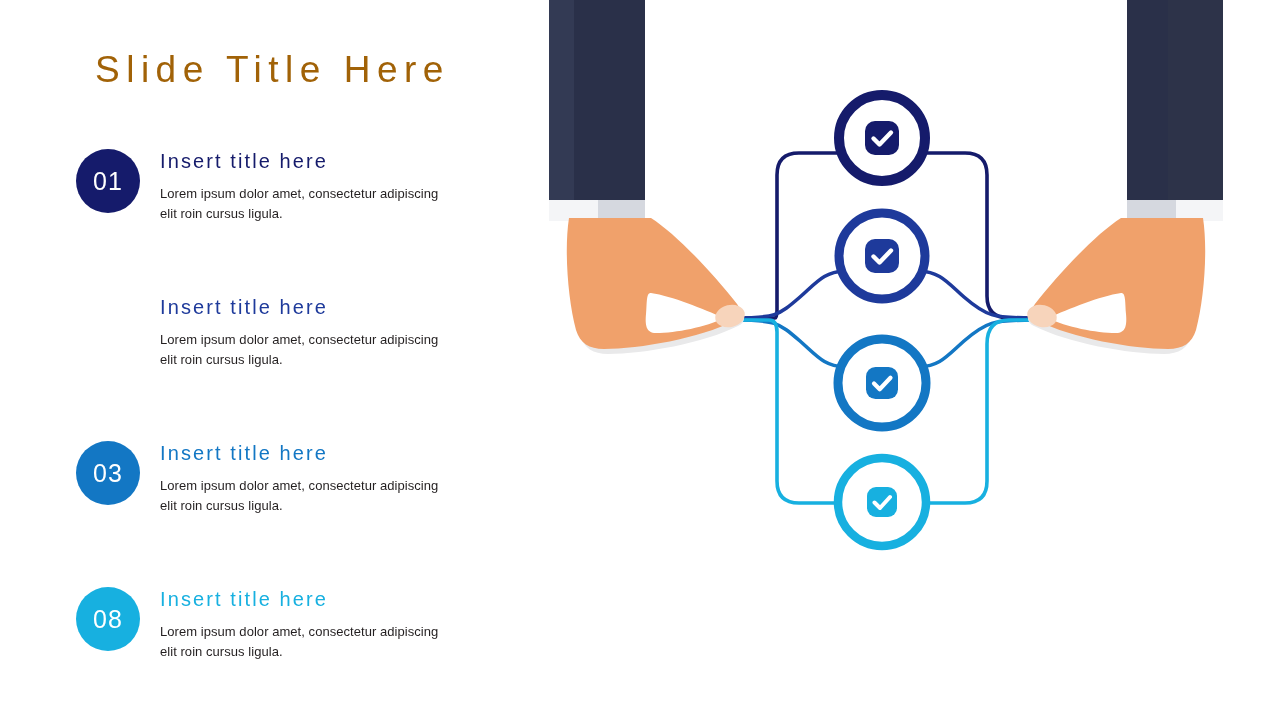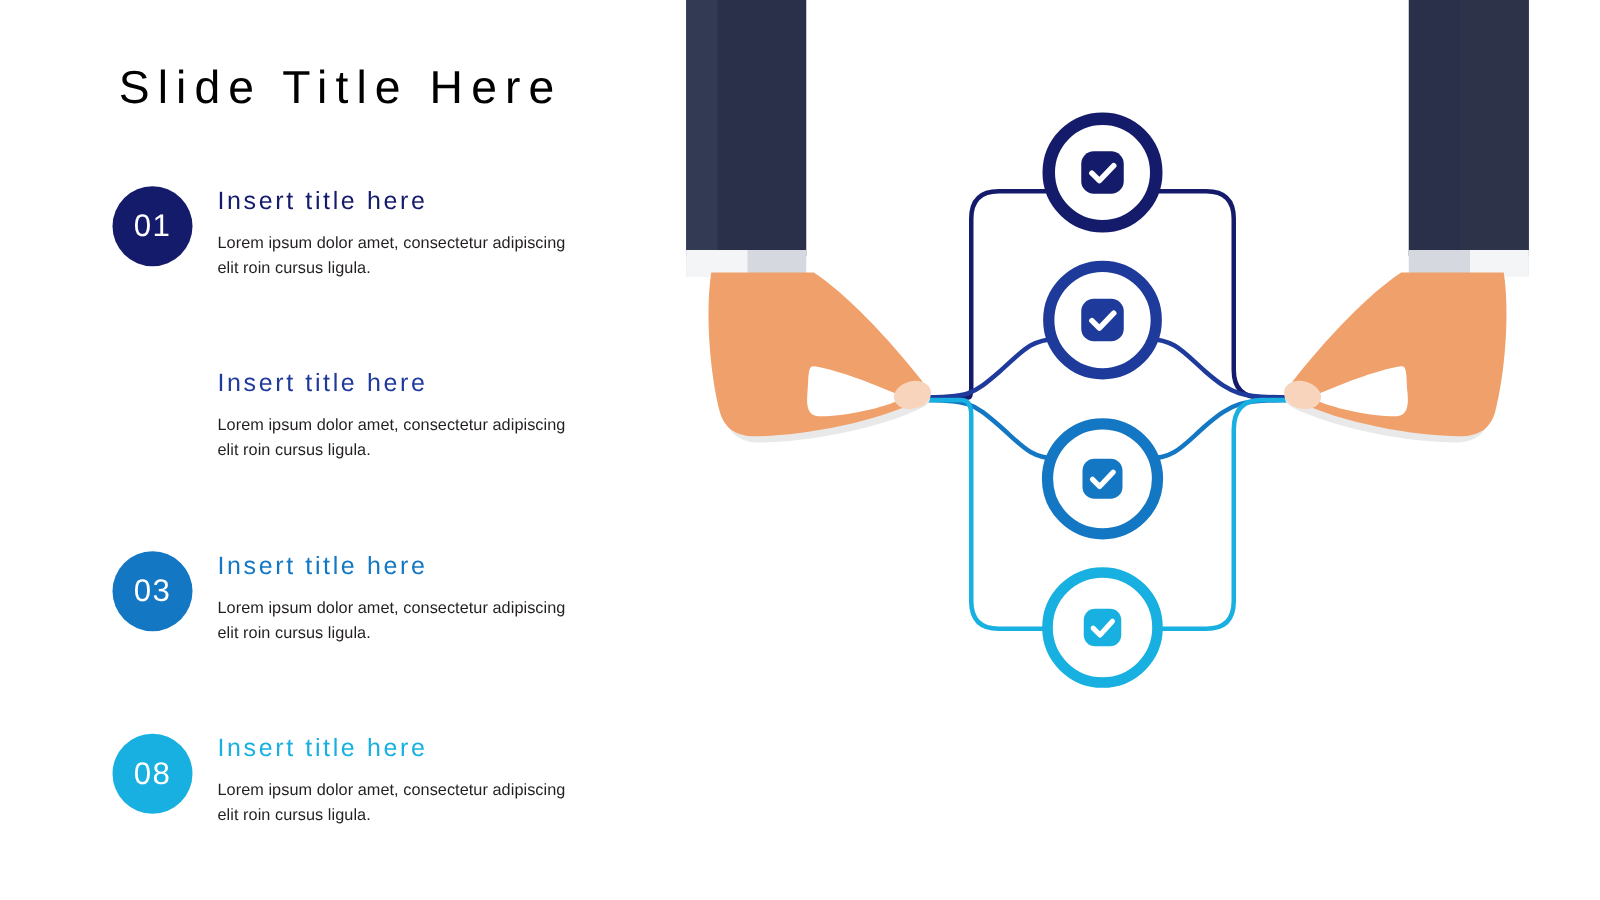--- a/index.html
+++ b/index.html
@@ -10,21 +10,21 @@
   #slide{position:relative;width:1280px;height:720px;background:#ffffff;}
 
   
   #slide-title{
     position:absolute;left:95px;top:46px;
     font-size:37px;line-height:48px;color:#0d0d0d;
     letter-spacing:6.5px;font-weight:400;white-space:nowrap;
   }
 
   
-  .item{position:absolute;left:90px;width:380px;height:70px;}
+  .item{position:absolute;left:76px;width:380px;height:70px;}
   .item-badge{
     position:absolute;left:0;top:0;width:64px;height:64px;border-radius:50%;
     display:flex;align-items:center;justify-content:center;
     color:#ffffff;font-size:25px;letter-spacing:1px;font-weight:400;
   }
   .item-text{position:absolute;left:84px;top:2px;width:296px;}
   .item-head{
     font-size:20px;line-height:21px;letter-spacing:2.1px;font-weight:400;
     white-space:nowrap;
   }
@@ -34,21 +34,21 @@
   }
 
   
   #art{position:absolute;left:0;top:0;width:1280px;height:720px;}
 </style>
 </head>
 <body>
 
 <div id="slide" style="background: rgb(255, 255, 255);">
 
-  <div id="slide-title" style="color: #000000;">Slide Title Here</div>
+  <div id="slide-title" style="color: #a16207;">Slide Title Here</div>
 
   <div class="item" style="top:149px">
     <div class="item-badge" style="background: rgb(21, 27, 107);">
       <span>01</span>
     </div>
     <div class="item-text">
       <div class="item-head" style="color: rgb(21, 27, 107);">Insert title here</div>
       <div class="item-body" style="color: rgb(35, 31, 32);">Lorem ipsum dolor amet, consectetur adipiscing elit roin cursus ligula.</div>
     </div>
   </div>

